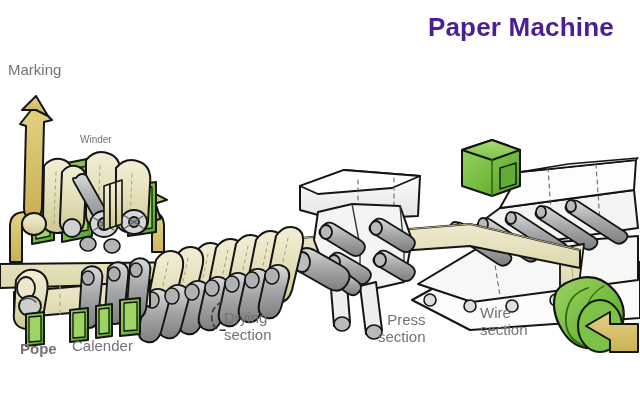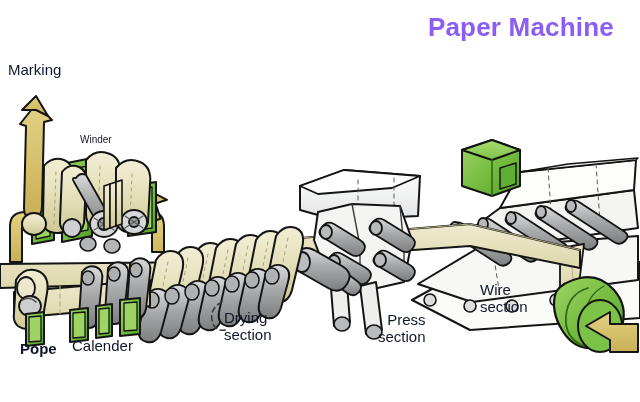--- a/index.html
+++ b/index.html
@@ -4,36 +4,36 @@
 <style>
   html,body{margin:0;padding:0;}
   body{
     width:640px;height:402px;background:#ffffff;
     font-family:"Liberation Sans", sans-serif;
     overflow:hidden;position:relative;
   }
   #stage{position:absolute;inset:0;width:640px;height:402px;}
   #stage svg{position:absolute;left:0;top:0;}
   .lbl{
-    position:absolute;color:#0f172a;
+    position:absolute;color:#737373;
     font-family:"Liberation Sans", sans-serif;
     font-weight:400;line-height:1.12;white-space:pre;
   }
   #title{
     position:absolute;right:26px;top:12px;
-    font-size:26px;font-weight:700;letter-spacing:0.2px;color:#8b5cf6;
+    font-size:26px;font-weight:700;letter-spacing:0.2px;color:#4c1d95;
     font-family:"Liberation Sans", sans-serif;
   }
   #lbl-marking{left:8px;top:62px;font-size:15px;}
   #lbl-winder{left:80px;top:134px;font-size:10px;}
   #lbl-pope{left:20px;top:341px;font-size:15px;font-weight:bold;}
   #lbl-calender{left:72px;top:338px;font-size:15px;}
   #lbl-drying{left:224px;top:310px;font-size:15px;}
   #lbl-press{left:378px;top:312px;font-size:15px;text-align:right;}
-  #lbl-wire{left:480px;top:282px;font-size:15px;}
+  #lbl-wire{left:480px;top:305px;font-size:15px;}
 </style>
 </head>
 <body>
 
 <div id="stage">
 
   <svg width="640" height="402" viewBox="0 0 640 402">
     <defs>
       <linearGradient id="gWeb" x1="0" y1="0" x2="0" y2="1">
         <stop offset="0" stop-color="#efead0"></stop>

